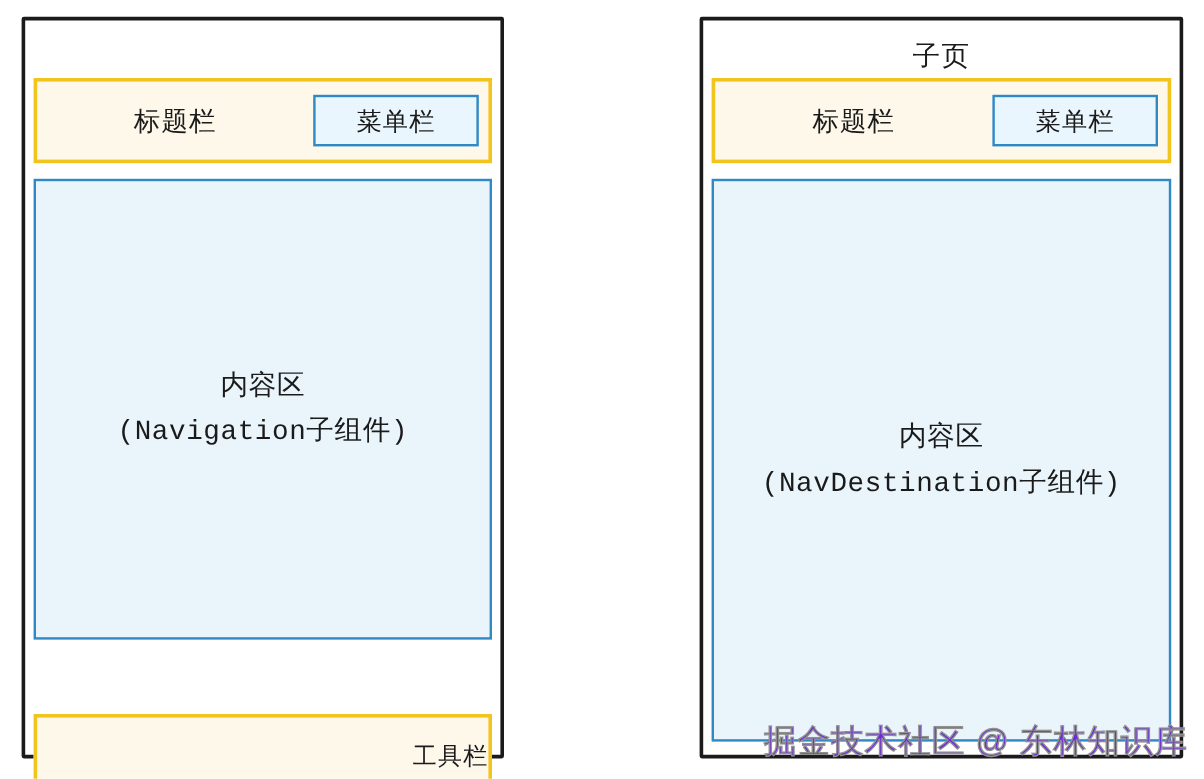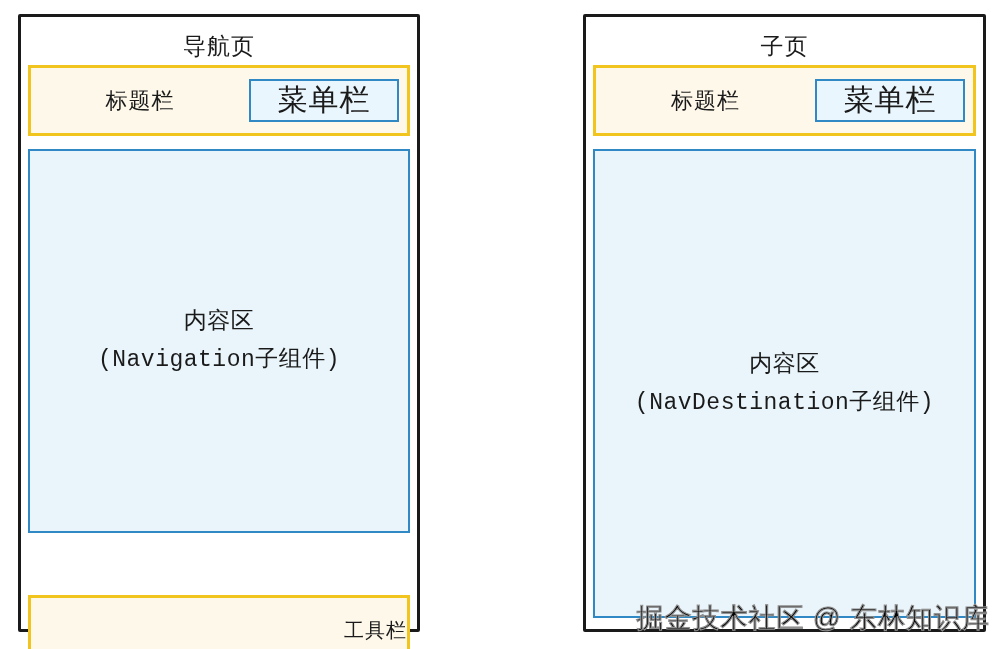--- a/index.html
+++ b/index.html
@@ -52,30 +52,30 @@
     display:flex;
     align-items:center;
   }
   .title-bar-label{
     flex:1;
     text-align:center;
     font-size:22px;
     letter-spacing:1px;
   }
   .menu-bar{
-    width:150px;
+    width:138px;
     height:43px;
     margin-right:8px;
     border:2.5px solid var(--blue-border);
     background:#eaf6fd;
     box-sizing:border-box;
     display:flex;
     align-items:center;
     justify-content:center;
-    font-size:30px;
+    font-size:21px;
     letter-spacing:1px;
     flex:none;
   }
   .content-box{
     position:absolute;
     left:7px;right:7px;
     border:2.5px solid var(--blue-border);
     background:var(--blue-fill);
     box-sizing:border-box;
     display:flex;
@@ -115,33 +115,32 @@
     letter-spacing:1px;
     margin-bottom:4px;
     white-space:nowrap;
   }
   .arrow-svg{display:block;}
   .watermark{
     position:absolute;
     right:13px;bottom:13px;
     font-size:27px;
     letter-spacing:1px;
-    color:#000000;
+    color:#6d28d9;
     -webkit-text-stroke:1.1px #8f8f8f;
     text-shadow:0 0 1px #9a9a9a;
     white-space:nowrap;
   }
 </style>
 </head>
 <body>
 
 <div class="canvas">
 
   <div class="panel panel-left">
-    <div class="panel-title">导航页</div>
 
     <div class="header-bar">
       <span class="title-bar-label">标题栏</span>
       <span class="menu-bar">菜单栏</span>
     </div>
 
     <div class="content-box content-left">
       <span>内容区</span>
       <span>(Navigation子组件)</span>
     </div>

